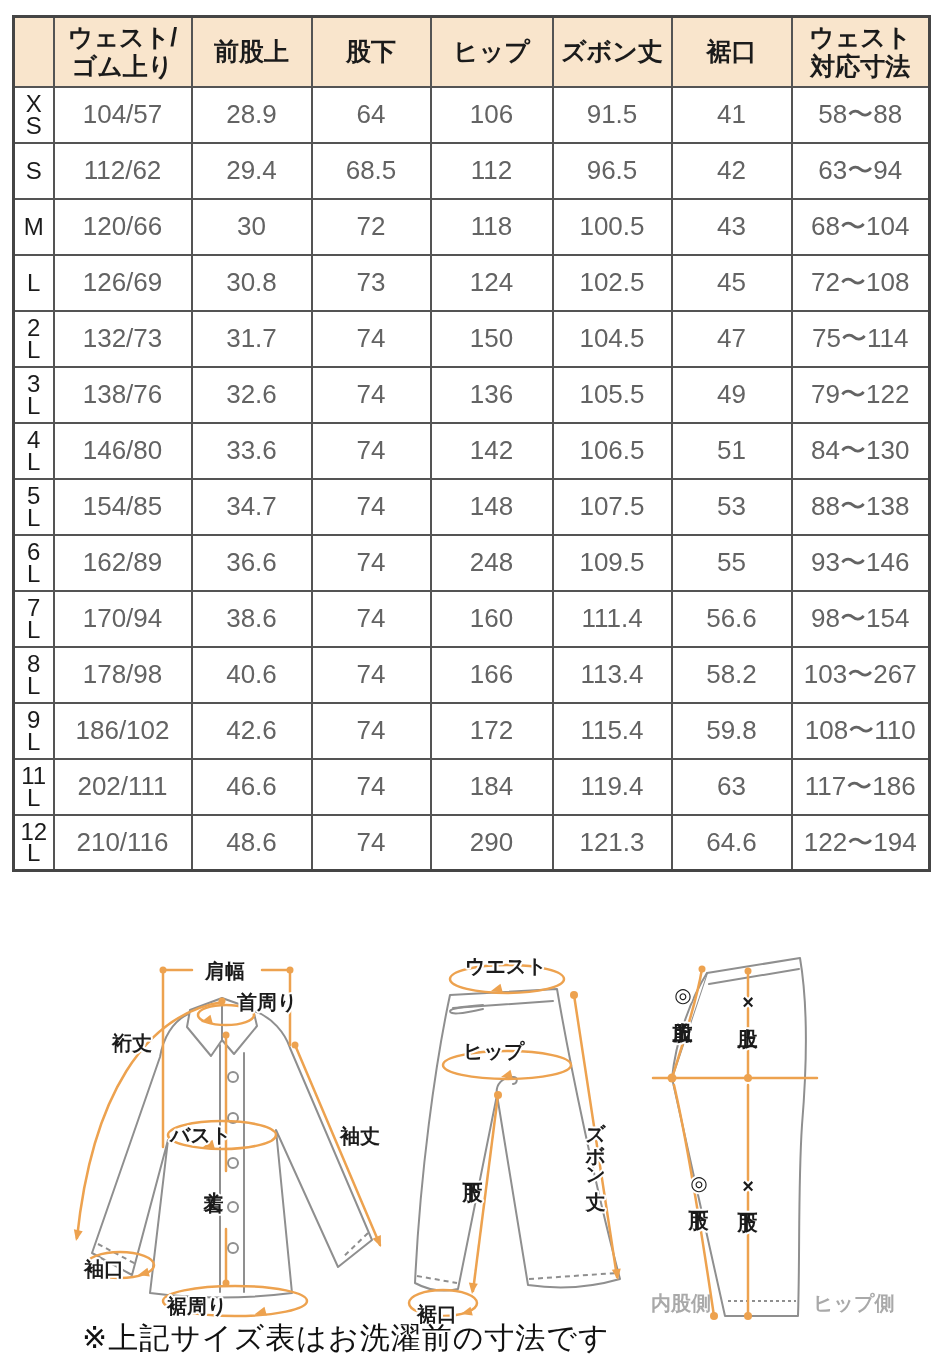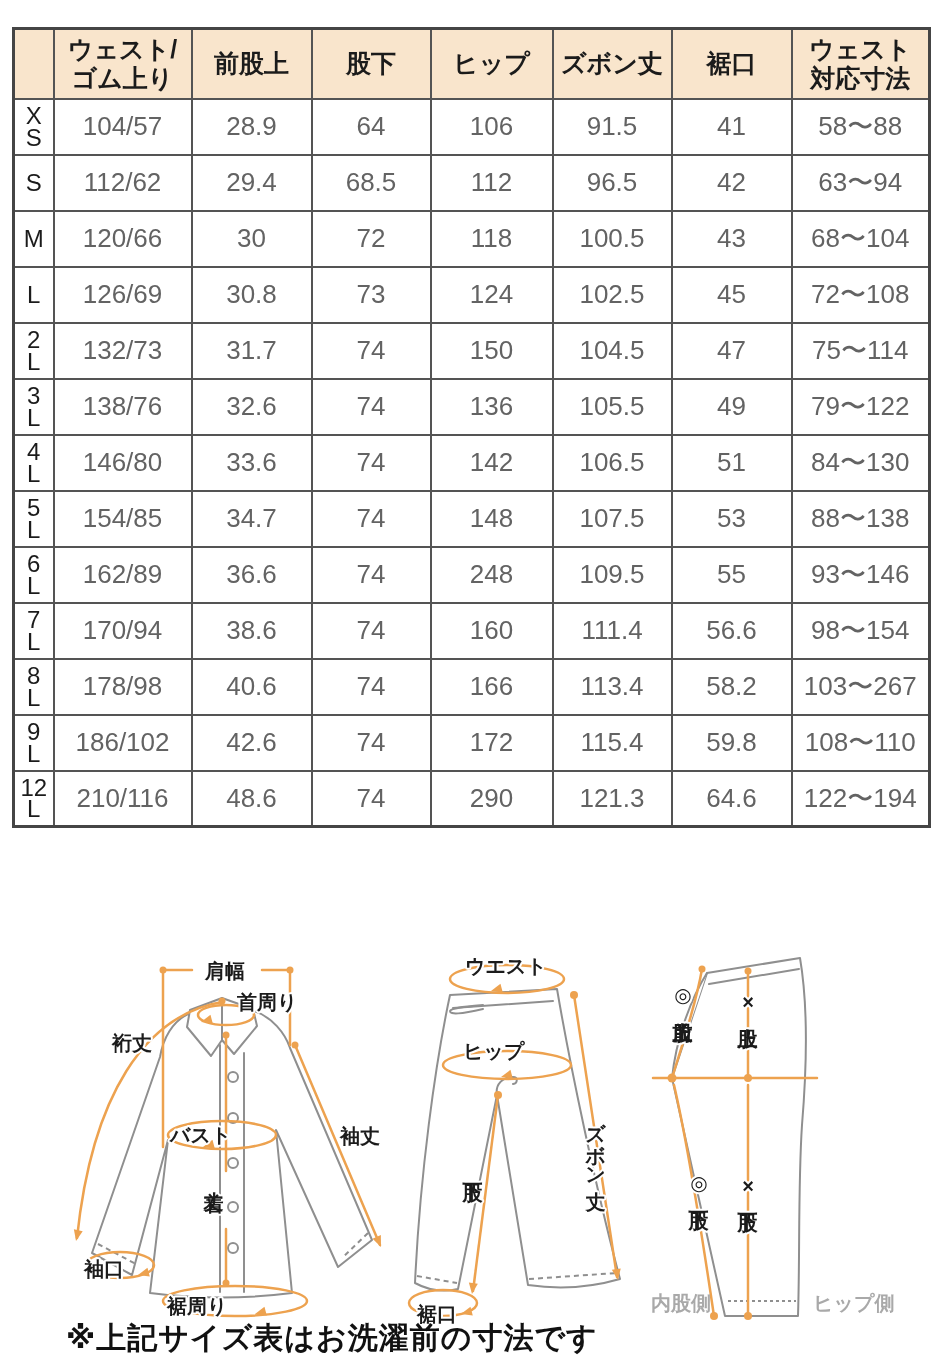--- a/index.html
+++ b/index.html
@@ -2,21 +2,21 @@
 <html><head>
 <meta charset="utf-8">
 <style>
   html,body{margin:0;padding:0;}
   body{
     width:940px;height:1360px;position:relative;background:#ffffff;
     font-family:"Liberation Sans","DejaVu Sans",sans-serif;
     -webkit-font-smoothing:antialiased;
   }
   
-  .size-table-wrap{position:absolute;left:12px;top:27px;}
+  .size-table-wrap{position:absolute;left:12px;top:15px;}
   table.size-table{
     border-collapse:collapse;table-layout:fixed;width:916px;
     border:3px solid #454545;
   }
   table.size-table th,table.size-table td{
     border:2px solid #545454;text-align:center;vertical-align:middle;
     padding:0 2px;overflow:hidden;
   }
   table.size-table thead tr{height:70px;}
   table.size-table tbody tr{height:56px;}
@@ -39,21 +39,21 @@
   .oarrow{fill:#eda24f;stroke:none;}
   text.dlabel{
     font-family:"Liberation Sans","DejaVu Sans",sans-serif;
     font-size:20px;font-weight:bold;fill:#1b1b1b;
     paint-order:stroke;stroke:#ffffff;stroke-width:4px;stroke-linejoin:round;
   }
   text.vtext{writing-mode:vertical-rl;text-orientation:upright;glyph-orientation-vertical:0;}
   text.gray-label{fill:#a9a9a9;}
   
   .footnote{
-    position:absolute;left:66px;top:1318px;font-size:30px;font-weight:bold;
+    position:absolute;left:82px;top:1318px;font-size:30px;font-weight:normal;
     color:#111111;letter-spacing:1px;white-space:nowrap;
   }
 </style>
 </head>
 <body>
 
 <div class="size-table-wrap">
   <table class="size-table">
     <colgroup>
       <col style="width:40px">
@@ -203,20 +203,31 @@
 L</th>
     <td class="val">186/102</td>
     <td class="val">42.6</td>
     <td class="val">74</td>
     <td class="val">172</td>
     <td class="val">115.4</td>
     <td class="val">59.8</td>
     <td class="val">108〜110</td>
   </tr>
         <tr>
+    <th class="size">11
+L</th>
+    <td class="val">202/111</td>
+    <td class="val">46.6</td>
+    <td class="val">74</td>
+    <td class="val">184</td>
+    <td class="val">119.4</td>
+    <td class="val">63</td>
+    <td class="val">117〜186</td>
+  </tr>
+        <tr>
     <th class="size">12
 L</th>
     <td class="val">210/116</td>
     <td class="val">48.6</td>
     <td class="val">74</td>
     <td class="val">290</td>
     <td class="val">121.3</td>
     <td class="val">64.6</td>
     <td class="val">122〜194</td>
   </tr>

